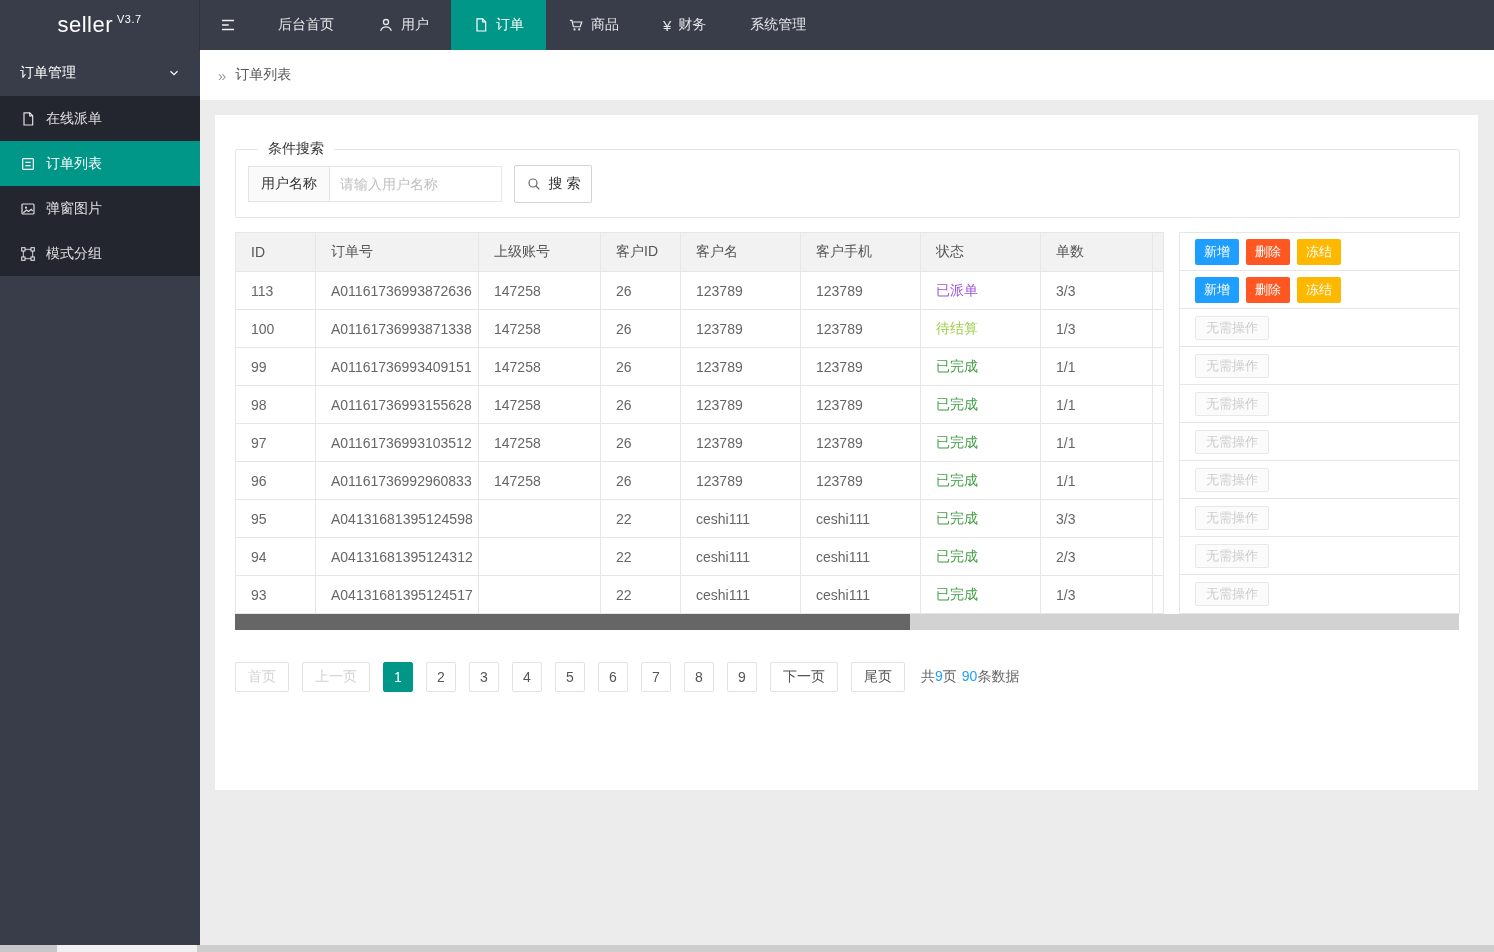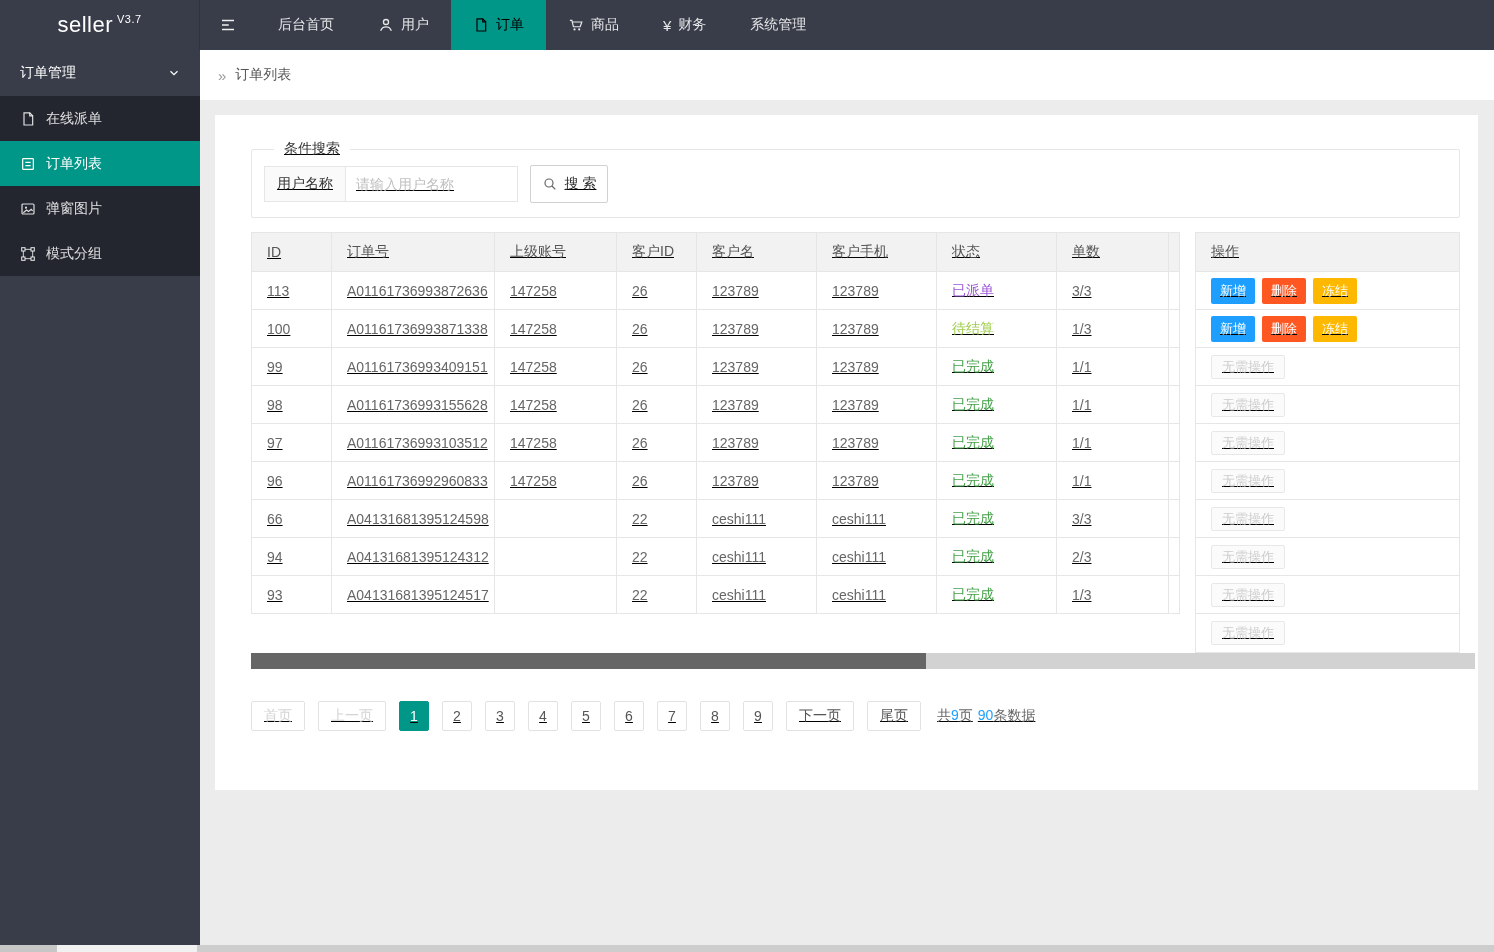--- a/index.html
+++ b/index.html
@@ -6,21 +6,21 @@
   html,body { width:1494px; height:952px; overflow:hidden; }
   body { font-family:"Liberation Sans","DejaVu Sans",sans-serif; background:#ececec; position:relative; font-size:14px; }
 
   
   .navbar { position:absolute; top:0; left:0; right:0; height:50px; background:#393d49; display:flex; align-items:stretch; color:#fff; z-index:5; }
   .logo { width:200px; display:flex; align-items:center; justify-content:center; font-size:22px; letter-spacing:.5px; border-right:1px solid rgba(0,0,0,.15); }
   .logo sup { font-size:11px; margin-left:4px; transform:translateY(-6px); }
   .burger { width:56px; display:flex; align-items:center; justify-content:center; cursor:pointer; color:#f0f0f0; }
   .nav-menu { display:flex; align-items:stretch; }
   .nav-item { padding:16px 22px; display:flex; align-items:center; gap:7px; color:rgba(255,255,255,.88); cursor:pointer;justify-content:center; }
-  .nav-item.active { background:#009688; color:#000000; }
+  .nav-item.active { background:#009688; color:#ffffff; }
   .nav-right { margin-left:auto; display:flex; align-items:stretch; }
   .nav-tool { width:48px; display:flex; align-items:center; justify-content:center; cursor:pointer; border-left:1px solid rgba(255,255,255,.06); border-right:1px solid rgba(255,255,255,.06); }
   .admin-box { padding:0 22px; display:flex; align-items:center; gap:7px; cursor:pointer; }
   .icn { width:16px; height:16px; display:block; }
   .icn-sm { width:12px; height:12px; }
   .icn-lg { width:18px; height:18px; }
   .yen-glyph { font-size:15px; line-height:1; }
 
   
   .sidebar { position:absolute; top:50px; left:0; width:200px; bottom:7px; background:#393d49; z-index:4; }
@@ -29,21 +29,21 @@
   .side-item { height:45px; display:flex; align-items:center; gap:10px; padding-left:20px; color:rgba(255,255,255,.85); cursor:pointer; }
   .side-item.active { background:#009688; color:#fff; }
 
   
   .main { position:absolute; top:50px; left:200px; right:0; bottom:7px; background:#ececec; overflow:hidden; }
   .breadcrumb-bar { height:50px; background:#fff; display:flex; align-items:center; gap:9px; padding-left:18px; }
   .crumb-sep { color:#999; font-size:15px; }
   .crumb-label { color:#555; }
 
   .panel { position:absolute; top:65px; left:15px; width:1263px; height:675px; background:#fff; }
-  .panel-inner { padding:25px 18px 0 36px;text-decoration:underline; }
+  .panel-inner { padding:25px 18px 0 20px; }
 
   fieldset.search-fs { border:1px solid #e6e6e6; border-radius:2px; height:78px; padding:0 0 0 12px; margin-bottom:14px; }
   fieldset.search-fs legend { margin-left:10px; padding:0 10px; color:#333; }
   .search-row { display:flex; align-items:center; margin-top:7px; }
   .ig-label { height:36px; display:flex; align-items:center; padding:0 12px; background:#fafafa; border:1px solid #e6e6e6; color:#333; }
   .ig-input { height:36px; width:172px; border:1px solid #e6e6e6; border-left:none; padding:0 10px; font-size:14px; color:#666; outline:none; font-family:inherit; }
   .ig-input::placeholder { color:#bfbfbf; }
   .search-btn { margin-left:12px; height:38px; width:78px; background:#fff; border:1px solid #d2d2d2; border-radius:2px; display:flex; align-items:center; justify-content:center; gap:7px; font-size:14px; color:#333; cursor:pointer; font-family:inherit; }
   .search-btn .icn { color:#666; }
 
@@ -280,21 +280,21 @@
                 <td>A01161736992960833</td>
                 <td>147258</td>
                 <td>26</td>
                 <td>123789</td>
                 <td>123789</td>
                 <td style="color: rgb(67, 160, 71);">已完成</td>
                 <td>1/1</td>
                 <td></td>
               </tr>
               <tr>
-                <td>66</td>
+                <td>95</td>
                 <td>A04131681395124598</td>
                 <td></td>
                 <td>22</td>
                 <td>ceshi111</td>
                 <td>ceshi111</td>
                 <td style="color: rgb(67, 160, 71);">已完成</td>
                 <td>3/3</td>
                 <td></td>
               </tr>
               <tr>
@@ -315,21 +315,20 @@
                 <td>22</td>
                 <td>ceshi111</td>
                 <td>ceshi111</td>
                 <td style="color: rgb(67, 160, 71);">已完成</td>
                 <td>1/3</td>
                 <td></td>
               </tr>
             </tbody>
         </table>
         <div class="ops">
-          <div class="ops-header">操作</div>
           <div id="ops-body">
               <div class="ops-row">
                 <button class="act-btn" style="background: rgb(30, 159, 255);">新增</button>
                 <button class="act-btn" style="background: rgb(255, 87, 34);">删除</button>
                 <button class="act-btn" style="background: rgb(255, 184, 0);">冻结</button>
               </div>
               <div class="ops-row">
                 <button class="act-btn" style="background: rgb(30, 159, 255);">新增</button>
                 <button class="act-btn" style="background: rgb(255, 87, 34);">删除</button>
                 <button class="act-btn" style="background: rgb(255, 184, 0);">冻结</button>

